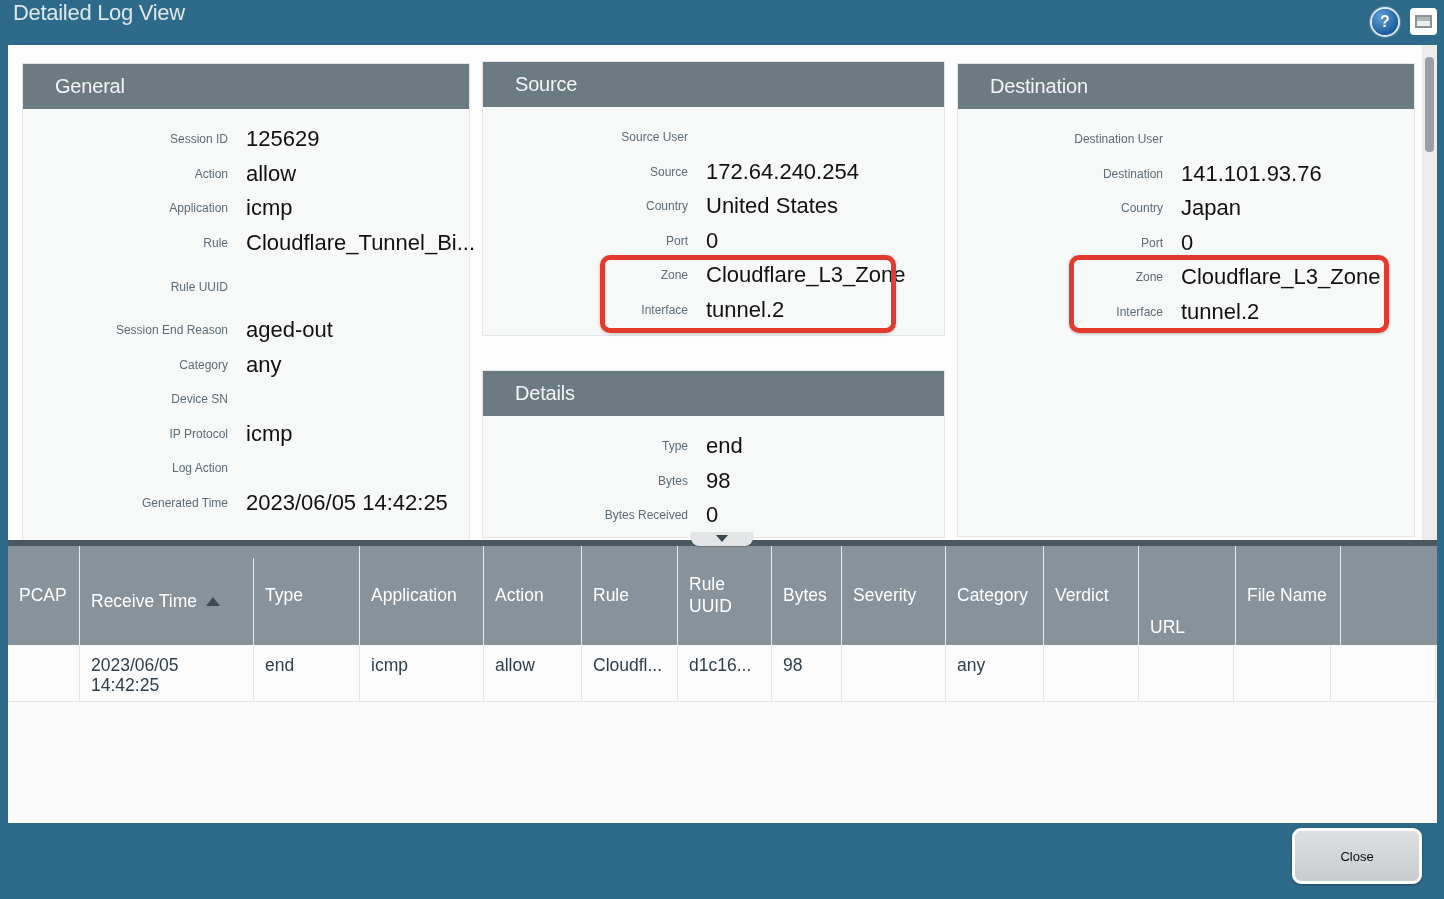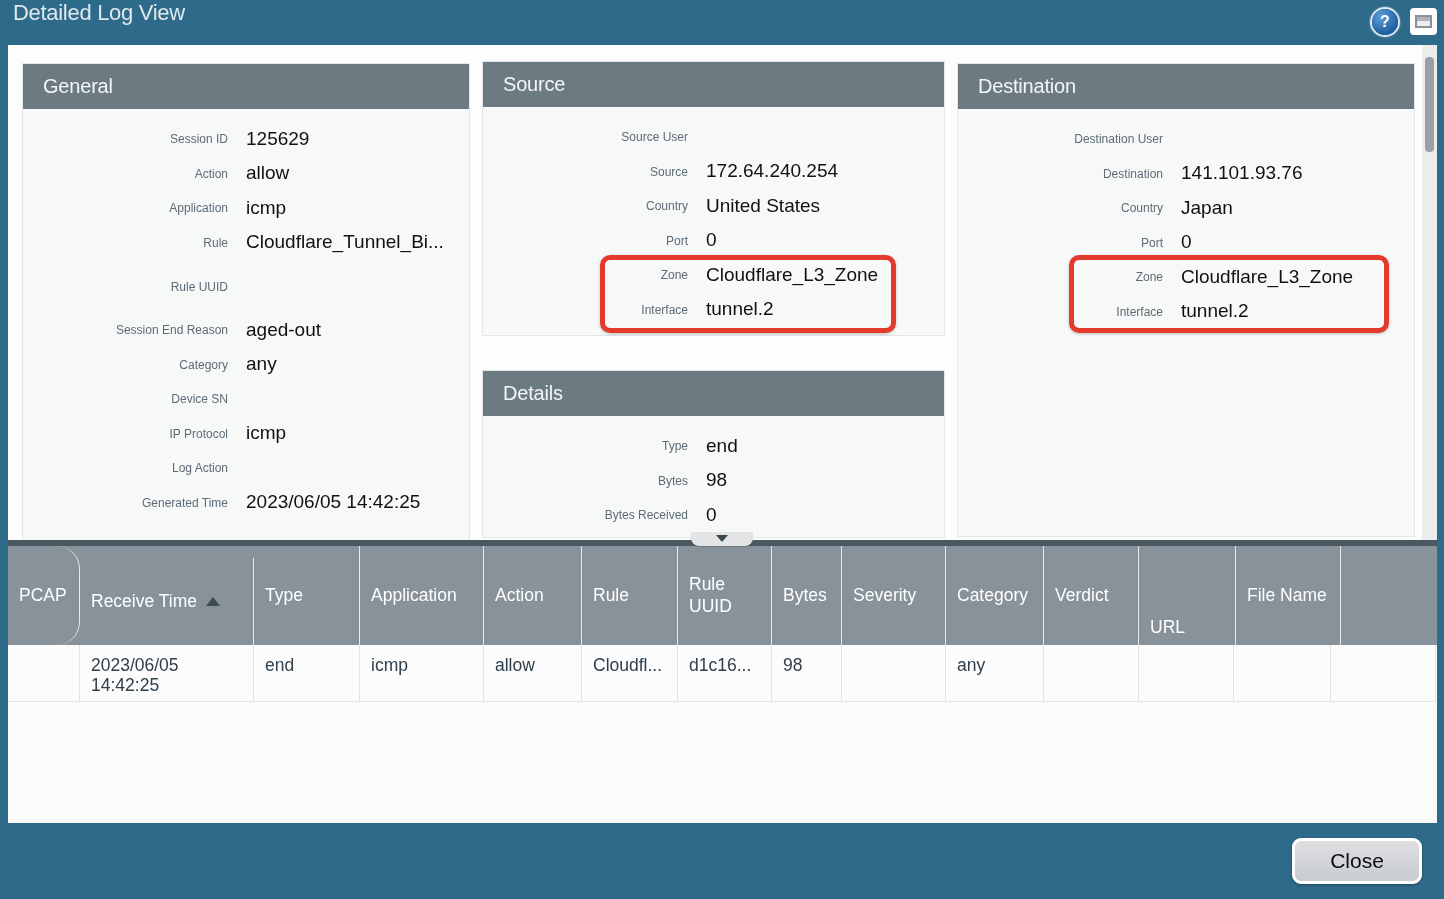--- a/index.html
+++ b/index.html
@@ -33,34 +33,34 @@
     background:linear-gradient(#aeb4b8 0 45%, #eceeef 45% 100%);
   }
   
   .top-pane {
     position:absolute; left:8px; top:45px; width:1429px; height:495px;
     background:#fdfdfd; overflow:hidden;
   }
   .panel { position:absolute; background:#f7f8f8; border:1px solid #e4e6e7; }
   .panel-header {
     height:45px; background:#6c7a82; color:#f3f5f6;
-    font-size:20px; line-height:45px; padding-left:20px; letter-spacing:-0.2px;
+    font-size:20px; line-height:45px; padding-left:32px; letter-spacing:-0.2px;
   }
   .panel-body { padding-top:13px; }
   .panel-general     { left:14px;  top:18px; width:448px; height:600px; }
   .panel-source      { left:474px; top:16px; width:463px; height:275px; }
   .panel-details     { left:474px; top:325px; width:463px; height:168px; }
   .panel-destination { left:949px; top:18px; width:458px; height:474px; }
   .kv-row { display:flex; min-height:34.5px; align-items:center; }
   .kv-row.wrap { min-height:53px; }
   .kv-label {
     flex:0 0 205px; text-align:right; color:#5d6c76; font-size:12px;
   }
   .kv-value {
-    margin-left:18px; color:#111; font-size:19px; max-width:205px; line-height:1.1;
+    margin-left:18px; color:#111; font-size:22px; max-width:205px; line-height:1.1;
   }
   .highlight-box {
     position:absolute; border:5px solid #e23a2d; border-radius:10px;
     box-shadow:0 1px 3px rgba(0,0,0,.25); pointer-events:none;
   }
   .hl-source      { left:592px;  top:210px; width:296px; height:78px; }
   .hl-destination { left:1061px; top:210px; width:320px; height:78px; }
   
   .scrollbar {
     position:absolute; right:0; top:0; width:15px; height:495px; background:#ececec;
@@ -99,25 +99,25 @@
     border-right:7px solid transparent; border-bottom:9px solid #3e4b53;
   }
   .tr { display:flex; height:57px; background:#fcfcfd; cursor:pointer; }
   .td {
     padding:10px 6px 0 11px; font-size:17.5px; color:#2f3f49; line-height:1.15;
     border-right:1px solid #e3e6e7; border-bottom:1px solid #e3e6e7;
     overflow:hidden;
   }
   
   .close-button {
-    position:absolute; right:22px; bottom:15px; width:130px; height:46px;
+    position:absolute; right:22px; bottom:15px; width:130px; height:56px;
     background:linear-gradient(#dddfe1, #c9ccd0);
     border:3px solid #fff; border-radius:9px;
     font-family:"Liberation Sans", sans-serif;
-    font-size:21px; color:#0c0c0c; cursor:pointer;
+    font-size:13px; color:#0c0c0c; cursor:pointer;
     box-shadow:0 1px 3px rgba(0,0,0,.35);
   }
 </style>
 </head>
 <body>
 
 <div class="screen">
 
   <div class="titlebar">
     <span class="title">Detailed Log View</span>
@@ -262,21 +262,21 @@
     <div class="scrollbar">
       <div class="scrollbar-thumb"></div>
     </div>
   </div>
 
   <div class="log-table">
     <div class="collapse-handle">
       <div class="tri-down"></div>
     </div>
     <div class="thead">
-        <div class="th" style="width: 72px; border-radius: 23px;">
+        <div class="th" style="width: 72px;">
           <span>PCAP</span>
         </div>
         <div class="th" style="width: 174px; margin-top: 12px;">
           <span>Receive Time</span>
           <span class="sort-arrow"></span>
         </div>
         <div class="th" style="width: 106px;">
           <span>Type</span>
         </div>
         <div class="th" style="width: 124px;">

